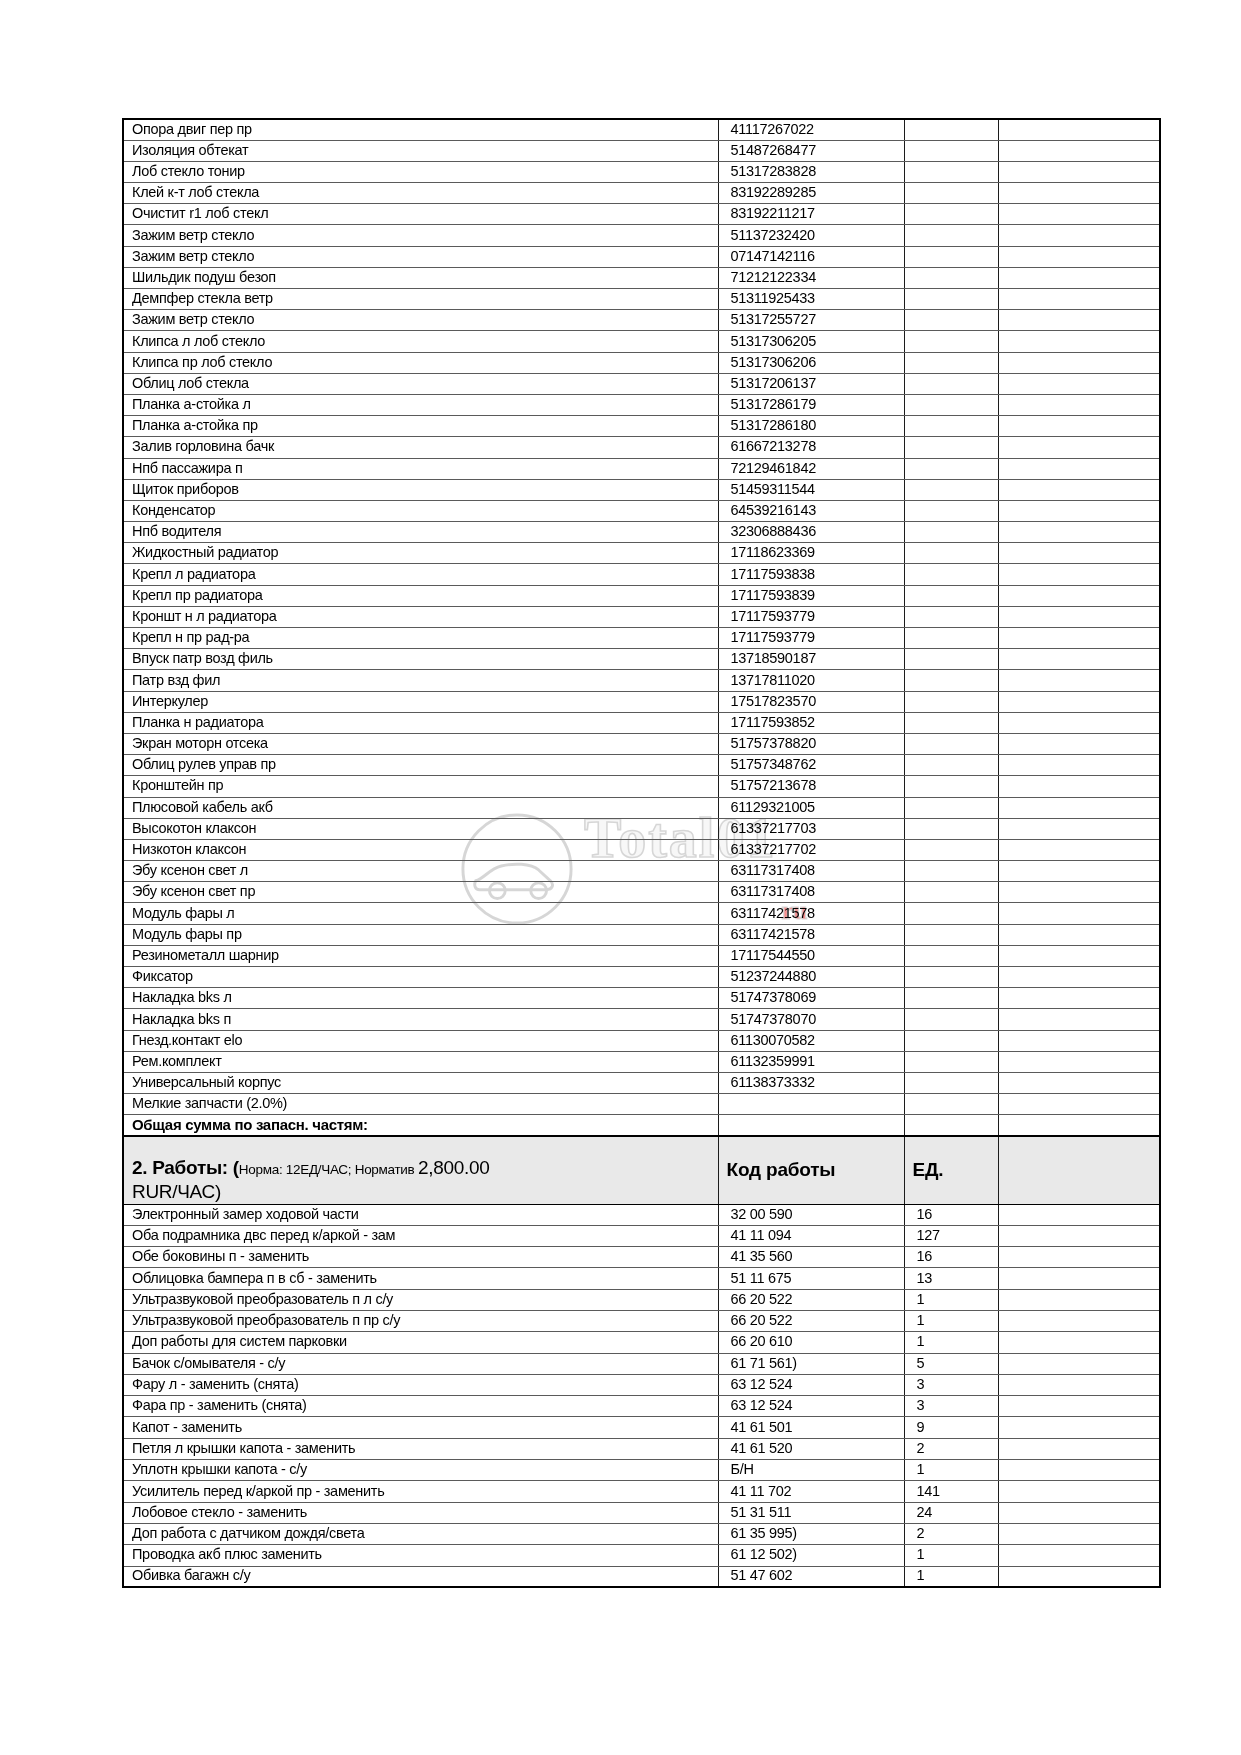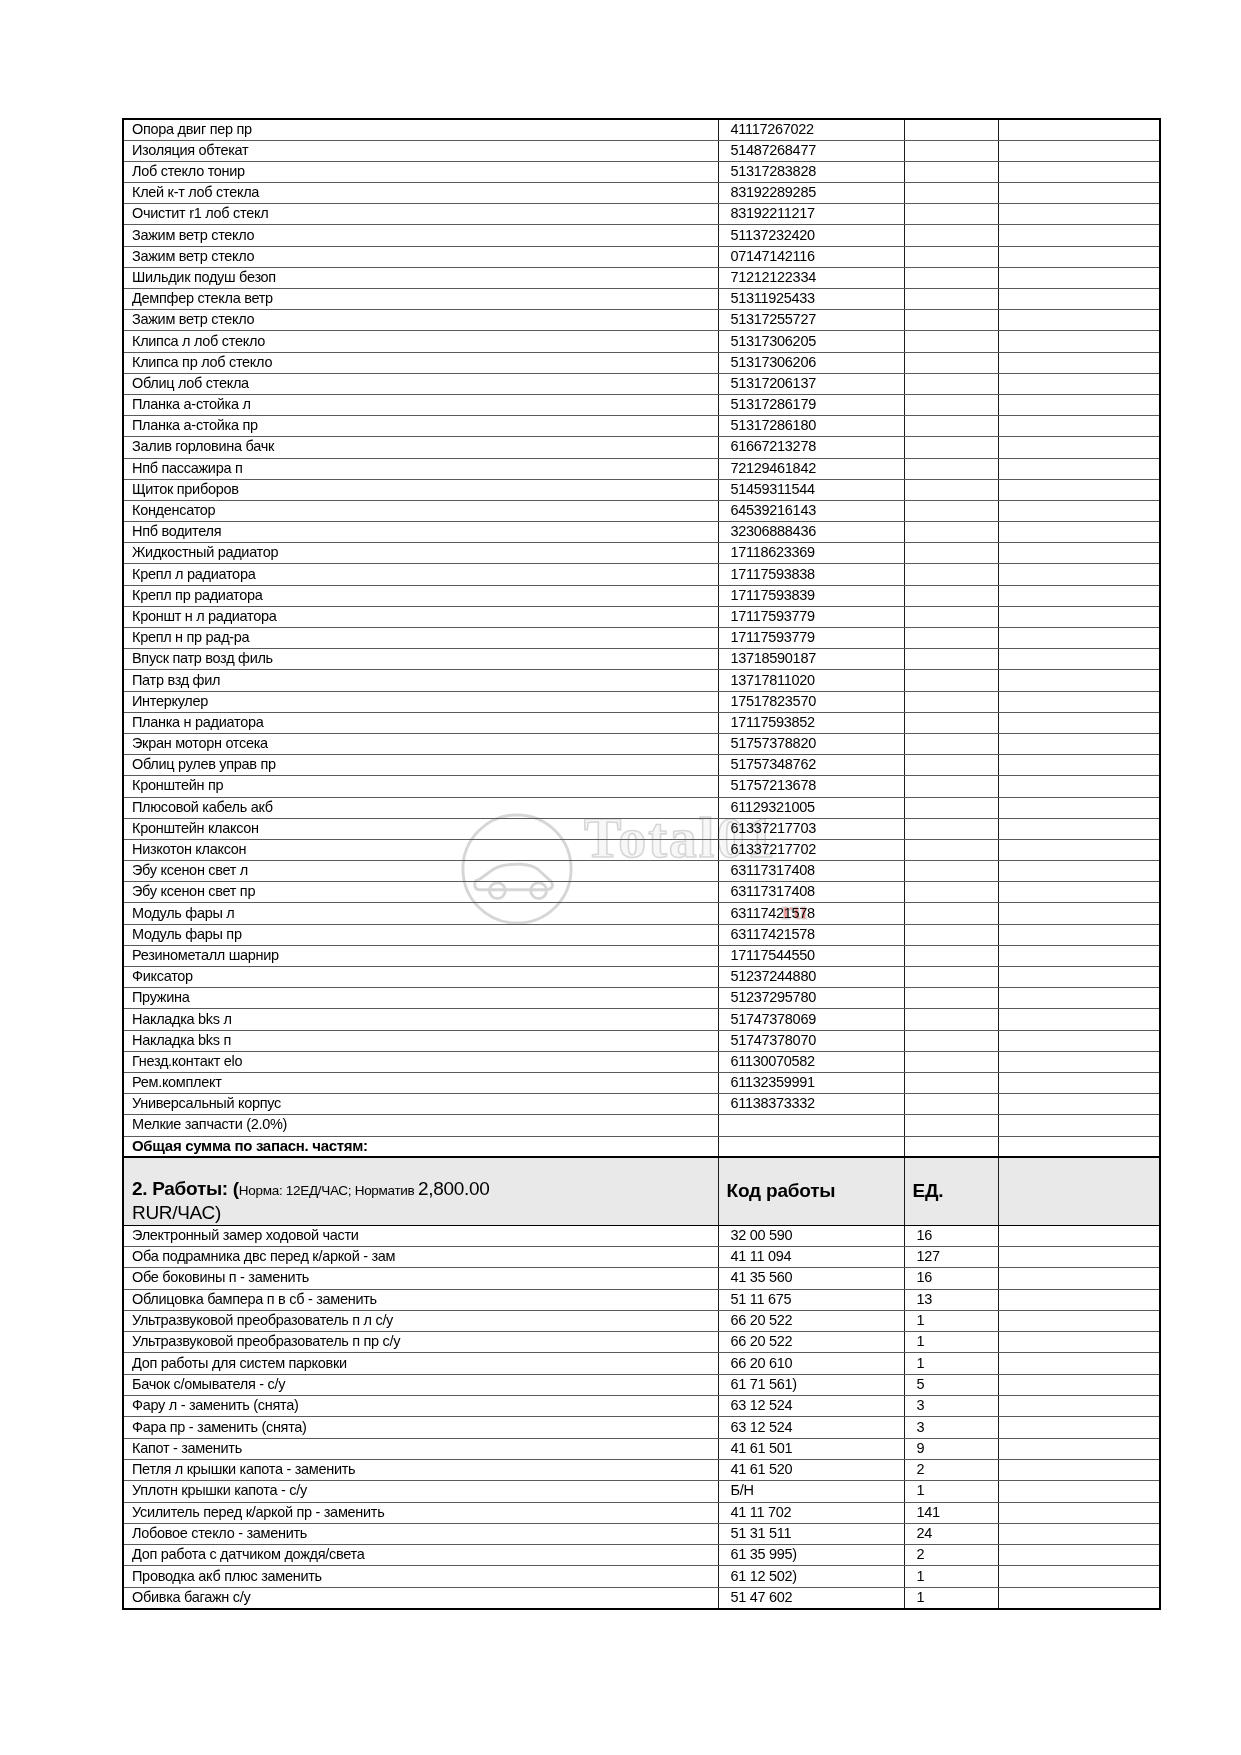--- a/index.html
+++ b/index.html
@@ -277,21 +277,21 @@
           <td class="c-a"></td>
           <td class="c-b"></td>
         </tr>
         <tr class="parts-row">
           <td class="c-name">Плюсовой кабель акб</td>
           <td class="c-num">61129321005</td>
           <td class="c-a"></td>
           <td class="c-b"></td>
         </tr>
         <tr class="parts-row">
-          <td class="c-name">Кронштейн клаксон</td>
+          <td class="c-name">Высокотон клаксон</td>
           <td class="c-num">61337217703</td>
           <td class="c-a"></td>
           <td class="c-b"></td>
         </tr>
         <tr class="parts-row">
           <td class="c-name">Низкотон клаксон</td>
           <td class="c-num">61337217702</td>
           <td class="c-a"></td>
           <td class="c-b"></td>
         </tr>
@@ -321,26 +321,20 @@
         </tr>
         <tr class="parts-row">
           <td class="c-name">Резинометалл шарнир</td>
           <td class="c-num">17117544550</td>
           <td class="c-a"></td>
           <td class="c-b"></td>
         </tr>
         <tr class="parts-row">
           <td class="c-name">Фиксатор</td>
           <td class="c-num">51237244880</td>
-          <td class="c-a"></td>
-          <td class="c-b"></td>
-        </tr>
-        <tr class="parts-row">
-          <td class="c-name">Пружина</td>
-          <td class="c-num">51237295780</td>
           <td class="c-a"></td>
           <td class="c-b"></td>
         </tr>
         <tr class="parts-row">
           <td class="c-name">Накладка bks л</td>
           <td class="c-num">51747378069</td>
           <td class="c-a"></td>
           <td class="c-b"></td>
         </tr>
         <tr class="parts-row">

